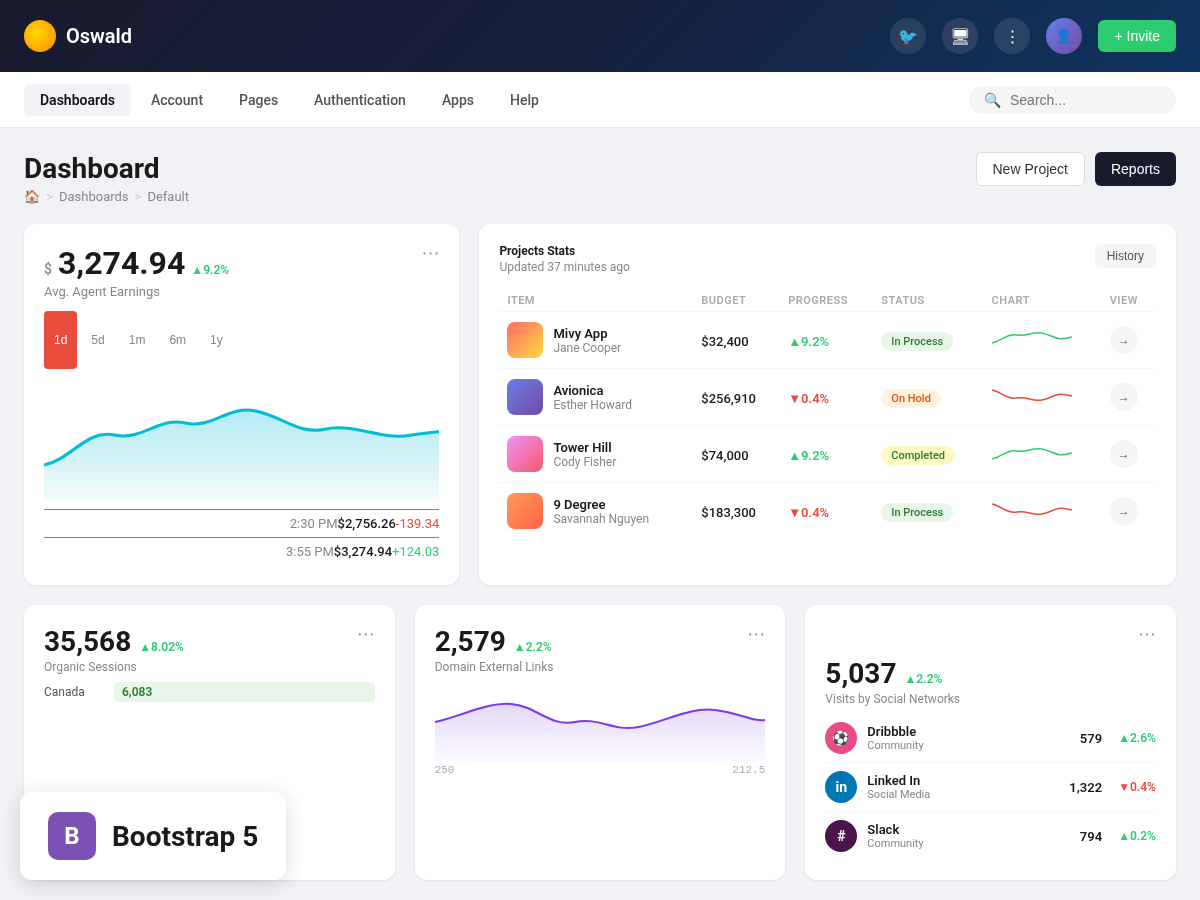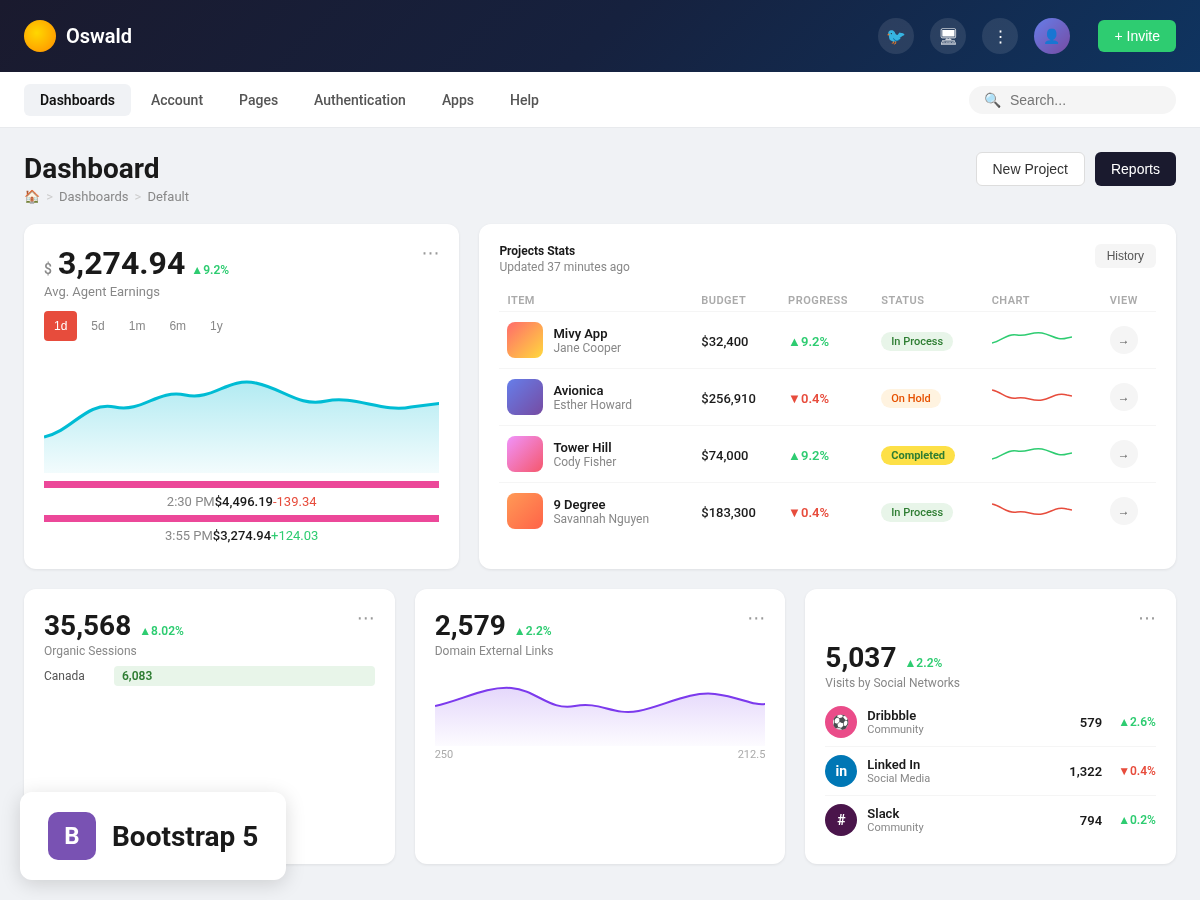--- a/index.html
+++ b/index.html
@@ -13,21 +13,21 @@
       align-items: center;
       padding: 0 24px;
       position: relative;
     }
     .logo-area { display: flex; align-items: center; gap: 10px; }
     .logo-circle { width: 32px; height: 32px; border-radius: 50%; background: radial-gradient(circle at 40% 40%, #ffd700, #ff8c00); }
     .logo-text { color: white; font-size: 20px; font-weight: 600; }
     .top-bar-right { margin-left: auto; display: flex; align-items: center; gap: 16px; }
     .icon-btn { width: 36px; height: 36px; border-radius: 50%; background: rgba(255,255,255,0.1); display: flex; align-items: center; justify-content: center; cursor: pointer; color: white; font-size: 16px; }
     .avatar { width: 36px; height: 36px; border-radius: 50%; background: linear-gradient(135deg, #667eea, #764ba2); overflow: hidden; display: flex; align-items: center; justify-content: center; color: white; font-size: 14px; font-weight: bold; }
-    .invite-btn { background: #2ecc71; color: white; border: none; border-radius: 6px; padding: 8px 16px; cursor: pointer; font-size: 14px; font-weight: 500; display: flex; align-items: center; gap: 6px; margin-left: 12px; }
+    .invite-btn { background: #2ecc71; color: white; border: none; border-radius: 6px; padding: 8px 16px; cursor: pointer; font-size: 14px; font-weight: 500; display: flex; align-items: center; gap: 6px; }
 
     
     .nav-bar {
       background: white;
       height: 56px;
       display: flex;
       align-items: center;
       padding: 0 24px;
       border-bottom: 1px solid #e8eaed;
       gap: 4px;
@@ -59,29 +59,29 @@
     .card { background: white; border-radius: 12px; padding: 20px; box-shadow: 0 1px 3px rgba(0,0,0,0.08); }
     .card-header { display: flex; align-items: flex-start; justify-content: space-between; }
     .card-title-big { font-size: 32px; font-weight: 700; color: #1a1a1a; }
     .badge-up { color: #2ecc71; font-size: 12px; font-weight: 600; }
     .badge-down { color: #e74c3c; font-size: 12px; font-weight: 600; }
     .card-subtitle { font-size: 13px; color: #888; margin-top: 2px; }
     .more-btn { color: #999; cursor: pointer; font-size: 18px; line-height: 1; }
 
     
     .time-filters { display: flex; gap: 4px; margin: 12px 0; }
-    .time-btn { padding: 8px 10px; border-radius: 4px; font-size: 12px; cursor: pointer; border: none; background: transparent; color: #888; }
+    .time-btn { padding: 22px 10px; border-radius: 4px; font-size: 12px; cursor: pointer; border: none; background: transparent; color: #888; }
     .time-btn.active { background: #e74c3c; color: white; }
 
     
     .chart-area { height: 120px; margin: 8px 0; }
     .chart-svg { width: 100%; height: 100%; }
 
     
-    .stats-row { display: flex; justify-content: center; align-items: center; padding: 6px 0; border-top: 7px solid #ec4899; font-size: 13px; }
+    .stats-row { display: flex; justify-content: flex-end; align-items: center; padding: 6px 0; border-top: 1px solid #ec4899; font-size: 13px; }
     .stats-time { color: #888; }
     .stats-value { color: #1a1a1a; font-weight: 500; }
     .stats-change.pos { color: #2ecc71; }
     .stats-change.neg { color: #e74c3c; }
 
     
     .projects-card { background: white; border-radius: 12px; padding: 20px; box-shadow: 0 1px 3px rgba(0,0,0,0.08); }
     .projects-header { display: flex; justify-content: space-between; align-items: flex-start; margin-bottom: 16px; }
     .projects-title { font-size: 12px; font-weight: 700; color: #1a1a1a; }
     .projects-subtitle { font-size: 12px; color: #888; margin-top: 2px; }
@@ -92,21 +92,21 @@
     .table th { font-size: 11px; color: #aaa; font-weight: 600; text-align: left; padding: 4px 8px; text-transform: uppercase; letter-spacing: 0.5px; }
     .table td { padding: 10px 8px; border-top: 1px solid #f5f5f5; vertical-align: middle; }
     .project-info { display: flex; align-items: center; gap: 10px; }
     .project-name { font-size: 13px; font-weight: 600; color: #1a1a1a; }
     .project-user { font-size: 12px; color: #888; }
     .budget-val { font-size: 13px; color: #1a1a1a; font-weight: 500; }
     .progress-val { font-size: 13px; font-weight: 600; }
     .status-badge { padding: 3px 10px; border-radius: 20px; font-size: 11px; font-weight: 500; display: inline-block; }
     .status-inprocess { background: #e8f5e9; color: #2e7d32; }
     .status-onhold { background: #fff3e0; color: #e65100; }
-    .status-completed { background: #fde047; color: #2e7d32; font-weight: bold; }
+    .status-completed { background: #fef9c3; color: #2e7d32; }
     .nav-arrow { width: 28px; height: 28px; border-radius: 50%; background: #f5f5f5; display: flex; align-items: center; justify-content: center; cursor: pointer; font-size: 12px; color: #555; }
 
     
     .bottom-grid { display: grid; grid-template-columns: 1fr 1fr 1fr; gap: 20px; }
     .bottom-card { background: white; border-radius: 12px; padding: 20px; box-shadow: 0 1px 3px rgba(0,0,0,0.08); }
     .bottom-card-num { font-size: 28px; font-weight: 700; color: #1a1a1a; }
     .bottom-card-label { font-size: 12px; color: #888; margin-top: 2px; }
 
     
     .social-item { display: flex; align-items: center; gap: 10px; padding: 8px 0; border-bottom: 1px solid #f5f5f5; }
@@ -222,21 +222,21 @@
               <stop offset="100%" stop-color="#00bcd4" stop-opacity="0.05"></stop>
             </linearGradient>
           </defs>
           <path d="M0,70 C20,65 30,40 50,45 C70,50 80,30 100,35 C120,40 130,20 150,25 C170,30 180,45 200,40 C220,35 240,50 260,45 L280,42 L280,100 L0,100 Z" fill="url(#chartGrad)"></path>
           <path d="M0,70 C20,65 30,40 50,45 C70,50 80,30 100,35 C120,40 130,20 150,25 C170,30 180,45 200,40 C220,35 240,50 260,45 L280,42" fill="none" stroke="#00bcd4" stroke-width="2.5"></path>
         </svg>
       </div>
 
       <div class="stats-row">
         <span class="stats-time">2:30 PM</span>
-        <span class="stats-value">$4,496.19</span>
+        <span class="stats-value">$2,756.26</span>
         <span class="stats-change neg">-139.34</span>
       </div>
       <div class="stats-row">
         <span class="stats-time">3:55 PM</span>
         <span class="stats-value">$3,274.94</span>
         <span class="stats-change pos">+124.03</span>
       </div>
     </div>
 
     <div class="projects-card">
@@ -395,21 +395,21 @@
           <defs>
             <linearGradient id="purpleGrad" x1="0" y1="0" x2="0" y2="1">
               <stop offset="0%" stop-color="#7c3aed" stop-opacity="0.2"></stop>
               <stop offset="100%" stop-color="#7c3aed" stop-opacity="0.02"></stop>
             </linearGradient>
           </defs>
           <path d="M0,40 C20,35 40,20 60,22 C80,24 90,45 110,40 C130,35 140,50 160,45 C180,40 200,25 220,28 C240,31 250,40 260,38 L260,80 L0,80 Z" fill="url(#purpleGrad)"></path>
           <path d="M0,40 C20,35 40,20 60,22 C80,24 90,45 110,40 C130,35 140,50 160,45 C180,40 200,25 220,28 C240,31 250,40 260,38" fill="none" stroke="#7c3aed" stroke-width="2"></path>
         </svg>
       </div>
-      <div style="display:flex;justify-content:space-between;font-size:11px;color:#aaa;margin-top:2px;">
+      <div style="display:flex;justify-content:space-between;font-size:11px;color:#aaa;margin-top:2px;font-family:Liberation Mono, monospace;">
         <span>250</span>
         <span>212.5</span>
       </div>
     </div>
 
     <div class="bottom-card">
       <div style="display:flex;justify-content:space-between;align-items:flex-start;margin-bottom:8px;">
         <div>
           <div style="display:flex;align-items:baseline;gap:8px;margin-top:32px;">
             <span class="bottom-card-num">5,037</span>

